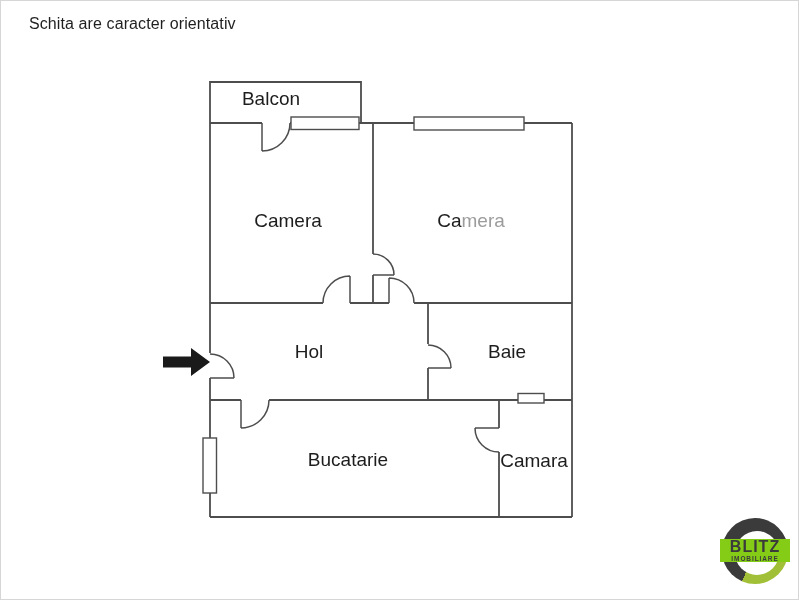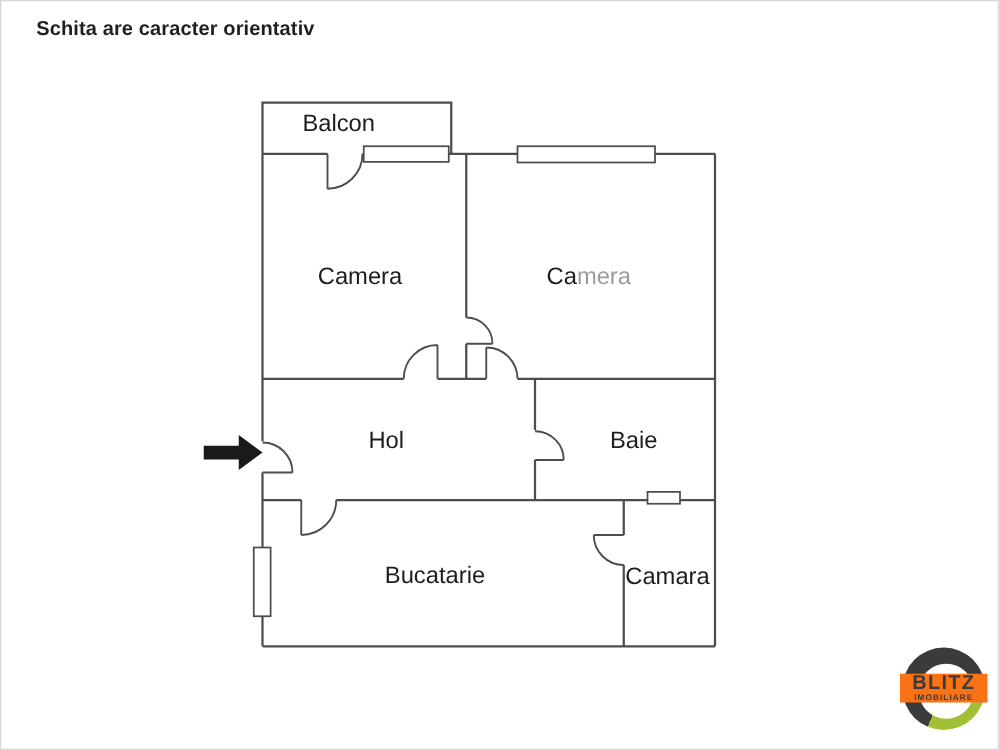--- a/index.html
+++ b/index.html
@@ -7,21 +7,21 @@
     position:relative;
     width:799px;height:600px;
     box-sizing:border-box;
     border:1px solid #d6d6d6;
     background:#ffffff;
     font-family:"Liberation Sans", sans-serif;
     overflow:hidden;
   }
   .disclaimer{
     position:absolute;left:28px;top:14px;
-    font-size:16px;font-weight:700;color:#1f1f1f;
+    font-size:16px;font-weight:400;color:#1f1f1f;
     letter-spacing:0.1px;
   }
   svg.plan{position:absolute;left:0;top:0;}
   .wall{stroke:#4d4d4d;stroke-width:1.8;fill:none;}
   .door{stroke:#4d4d4d;stroke-width:1.5;fill:none;}
   .window{stroke:#4d4d4d;stroke-width:1.4;fill:#ffffff;}
   .room-label{
     font-family:"Liberation Sans", sans-serif;
     font-size:19px;fill:#1d1d1d;
   }
@@ -36,21 +36,21 @@
       #3b3b3c 0deg 110deg,
       #a2c037 110deg 203deg,
       #3b3b3c 203deg 360deg);
   }
   .logo-hole{
     position:absolute;left:13px;top:13px;width:44px;height:44px;
     border-radius:50%;background:#ffffff;
   }
   .logo-band{
     position:absolute;left:0px;top:23px;width:70px;height:23px;
-    background:#f97316;
+    background:#84cc16;
     display:flex;flex-direction:column;align-items:center;justify-content:center;
     line-height:1;
   }
   .logo-brand{
     font-size:16px;font-weight:800;color:#3b3b3c;letter-spacing:1px;
   }
   .logo-sub{
     font-size:6.5px;font-weight:700;color:#3b3b3c;letter-spacing:0.9px;margin-top:1px;
   }
 </style>

